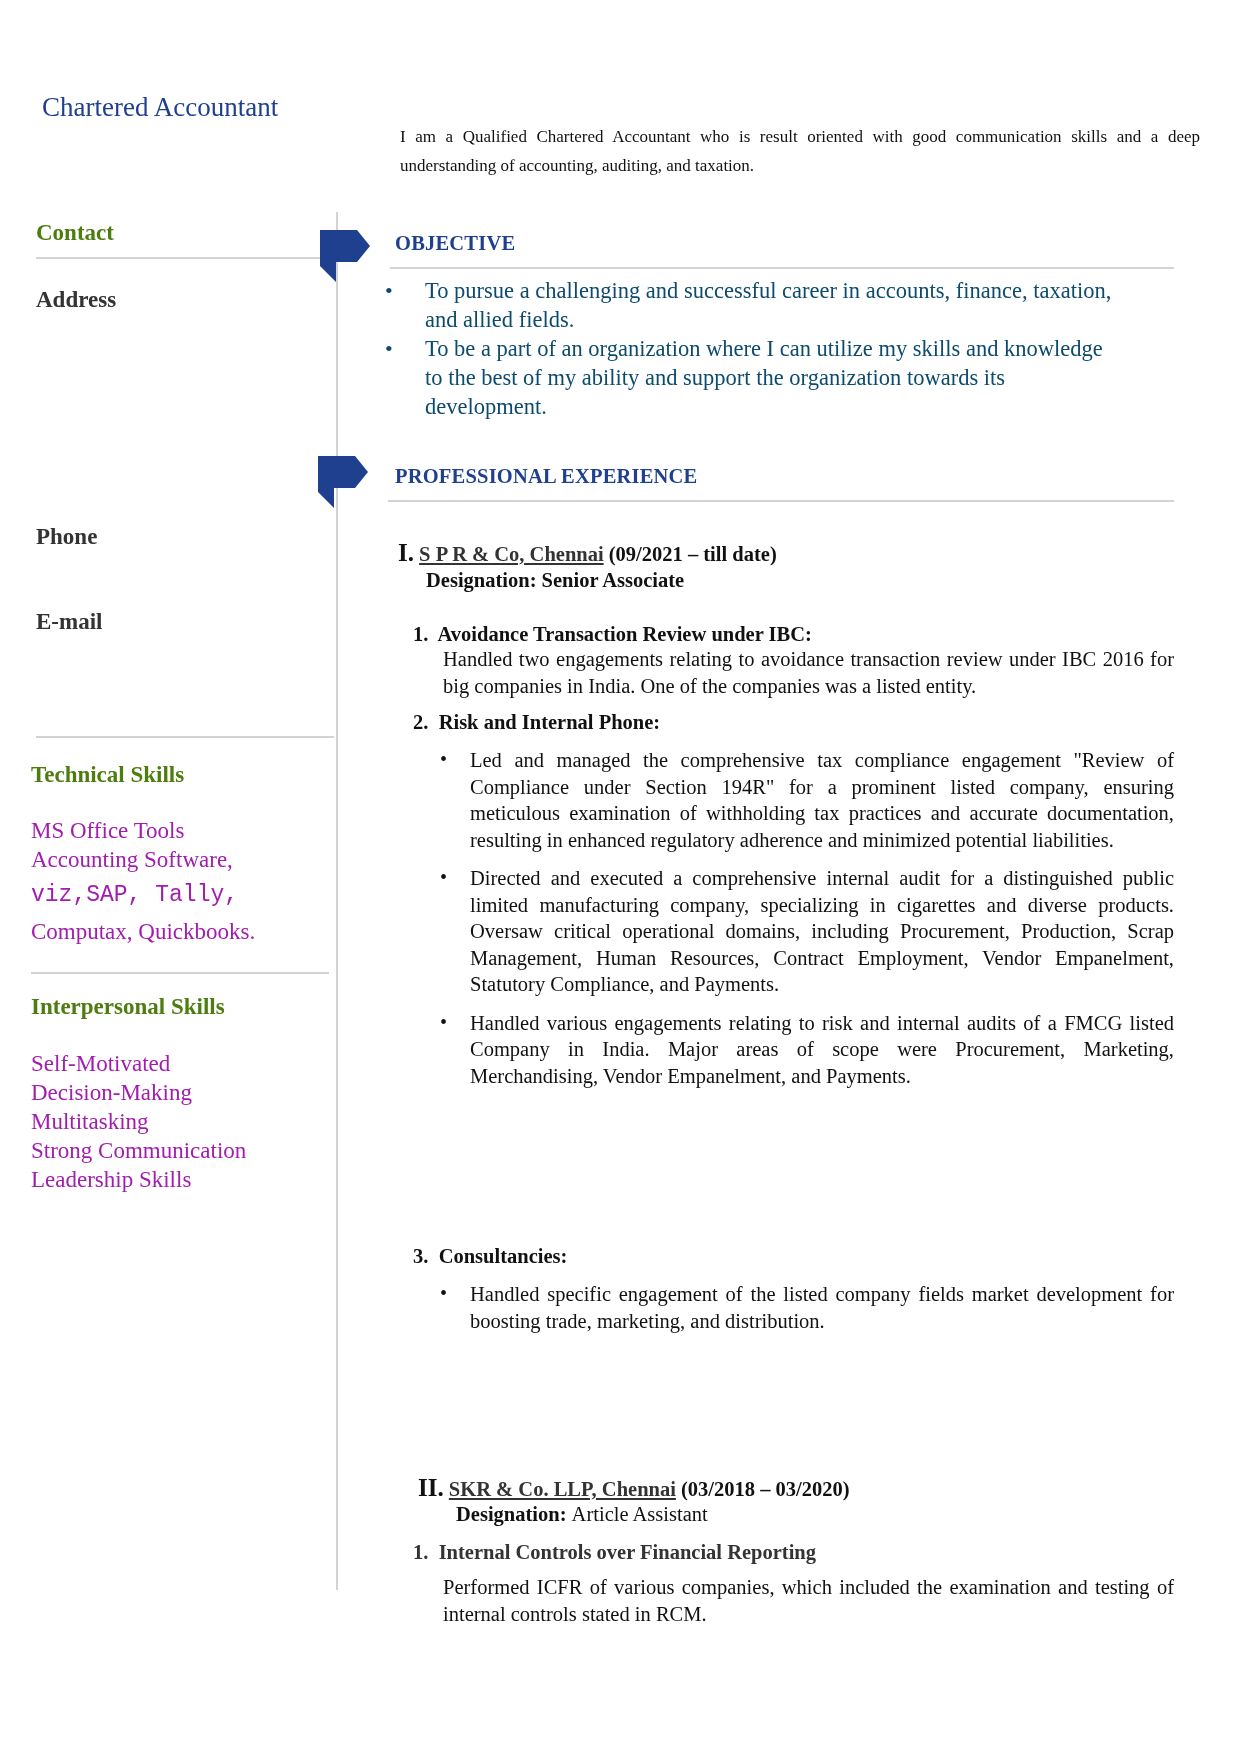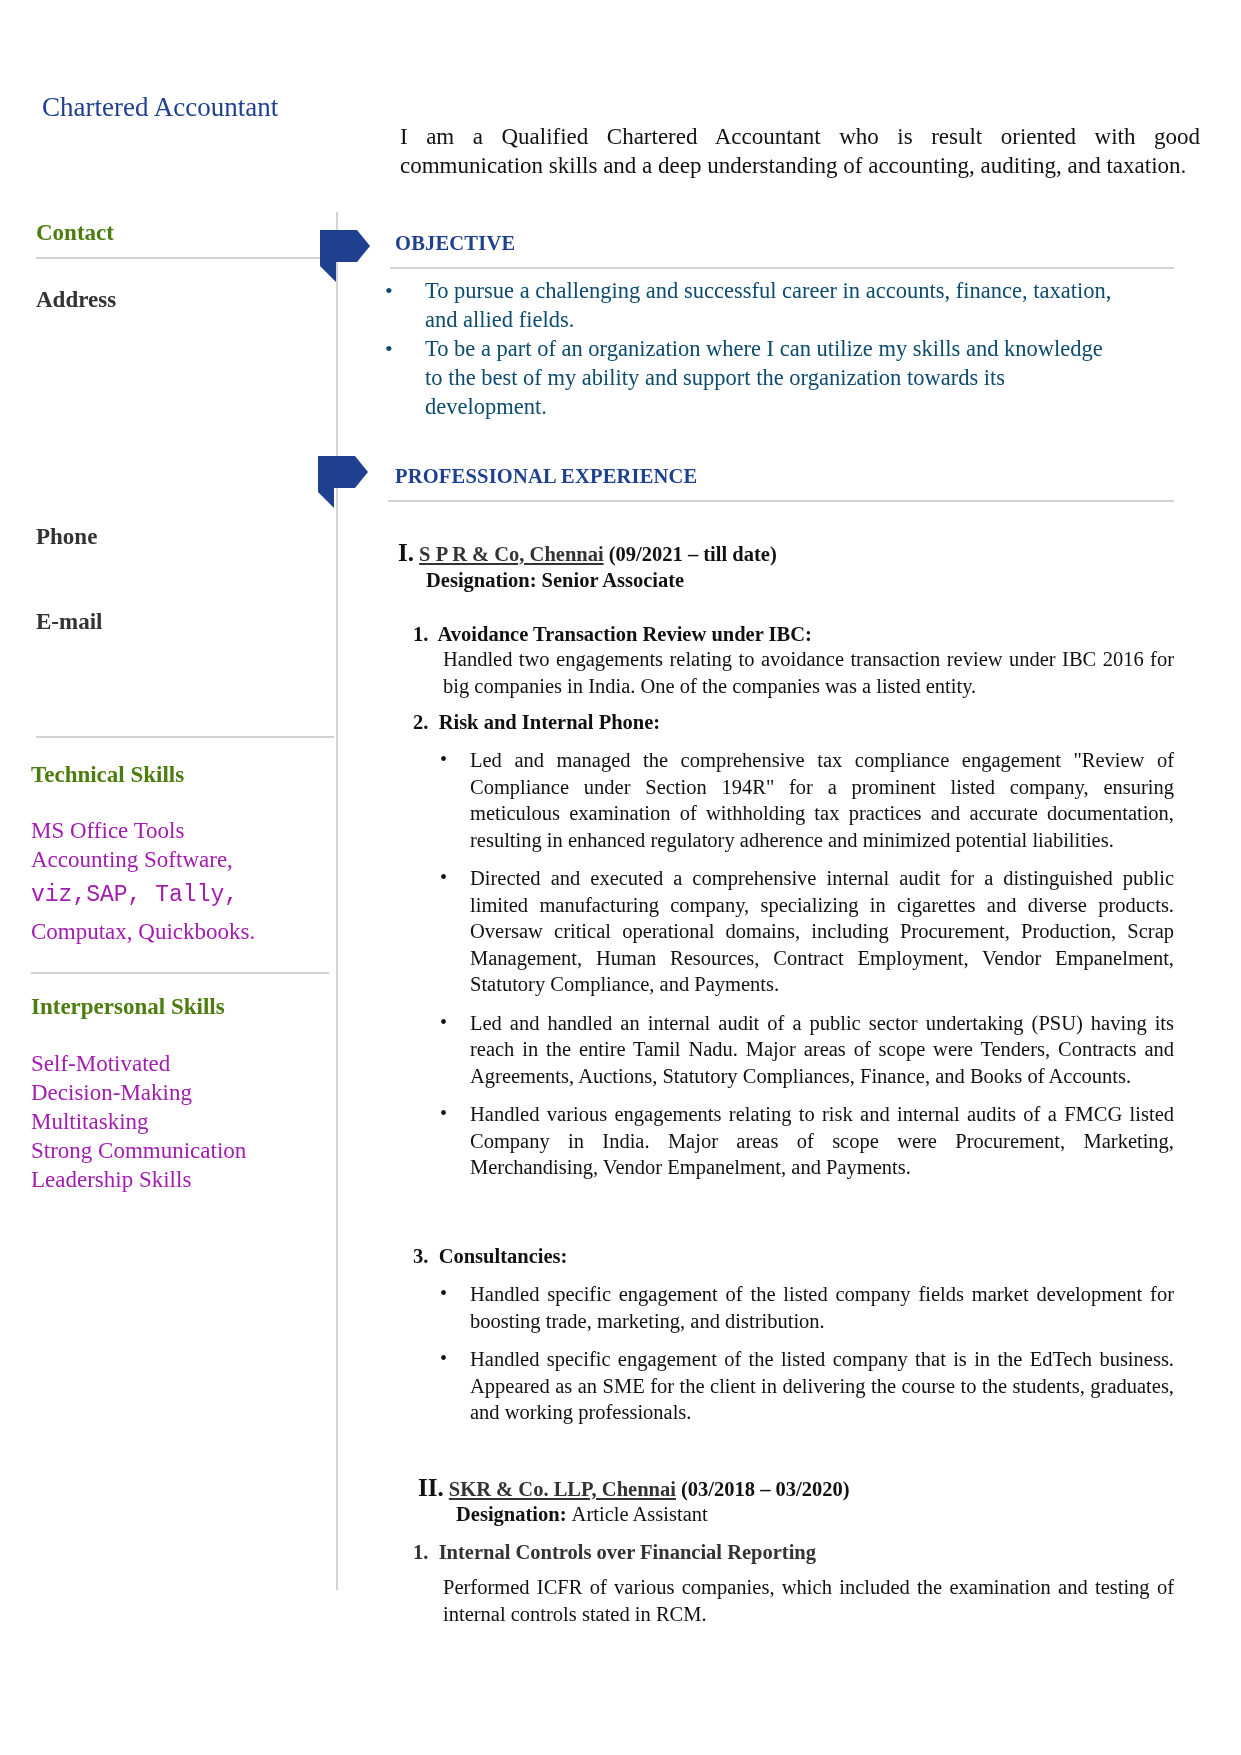--- a/index.html
+++ b/index.html
@@ -1,20 +1,20 @@
 <!DOCTYPE html>
 <html><head>
 <meta charset="utf-8">
 <style>
   html, body { margin:0; padding:0; background:#ffffff; }
   body { width:1241px; height:1755px; position:relative; overflow:hidden;
          font-family:"Liberation Serif", "DejaVu Serif", serif; color:#111; }
   .abs { position:absolute; }
   .title { left:42px; top:92px; font-size:27px; color:#1f3f8f; }
-  .summary { left:400px; top:122px; width:800px; font-size:23px; line-height:29px; text-align:justify; color:#111; }
+  .summary { left:400px; top:122px; width:800px; font-size:17px; line-height:29px; text-align:justify; color:#111; }
   .side-head { font-weight:bold; font-size:23px; color:#4d7c0f; }
   .side-label { font-weight:bold; font-size:23px; color:#333; }
   .hr { background:#d3d3d3; height:2px; }
   .vline { left:336px; top:212px; width:2px; height:1378px; background:#d3d3d3; }
   .flag { width:50px; height:52px; }
   .sec-head { font-weight:bold; font-size:20.5px; color:#1f3f8f; letter-spacing:0.2px; }
   .bul { font-size:22.5px; line-height:29px; color:#0c4a6e; }
   .bul li { margin:0; padding-left:0; }
   ul.obj { list-style:none; margin:0; padding:0; }
   ul.obj li { position:relative; padding-left:40px; }
@@ -99,33 +99,31 @@
 <div class="abs para" style="left:443px; top:646px; width:731px;">Handled two engagements relating to avoidance transaction review under IBC 2016 for big companies in India. One of the companies was a listed entity.</div>
 
 <div class="abs sub-head" style="left:413px; top:709px;">
   <span>2.</span>&nbsp;
   <span>Risk and Internal Phone:</span>
 </div>
 <div class="abs" style="left:440px; top:747px; width:734px;">
   <ul class="det">
     <li>Led and managed the comprehensive tax compliance engagement "Review of Compliance under Section 194R" for a prominent listed company, ensuring meticulous examination of withholding tax practices and accurate documentation, resulting in enhanced regulatory adherence and minimized potential liabilities.</li>
     <li>Directed and executed a comprehensive internal audit for a distinguished public limited manufacturing company, specializing in cigarettes and diverse products. Oversaw critical operational domains, including Procurement, Production, Scrap Management, Human Resources, Contract Employment, Vendor Empanelment, Statutory Compliance, and Payments.</li>
-    <li>Led and handled an internal audit of a public sector undertaking (PSU) having its reach in the entire Tamil Nadu. Major areas of scope were Tenders, Contracts and Agreements, Auctions, Statutory Compliances, Finance, and Books of Accounts.</li>
     <li>Handled various engagements relating to risk and internal audits of a FMCG listed Company in India. Major areas of scope were Procurement, Marketing, Merchandising, Vendor Empanelment, and Payments.</li>
   </ul>
 </div>
 
 <div class="abs sub-head" style="left:413px; top:1243px;">
   <span>3.</span>&nbsp;
   <span>Consultancies:</span>
 </div>
 <div class="abs" style="left:440px; top:1281px; width:734px;">
   <ul class="det">
     <li>Handled specific engagement of the listed company fields market development for boosting trade, marketing, and distribution.</li>
-    <li>Handled specific engagement of the listed company that is in the EdTech business. Appeared as an SME for the client in delivering the course to the students, graduates, and working professionals.</li>
   </ul>
 </div>
 
 <div class="abs exp-head" style="left:418px; top:1475px;">
   <span class="roman">II.</span>
   <span class="company">SKR &amp; Co. LLP, Chennai</span>
   <span>(03/2018 – 03/2020)</span>
 </div>
 <div class="abs exp-head" style="left:456px; top:1501px;">
   <span>Designation:</span>

